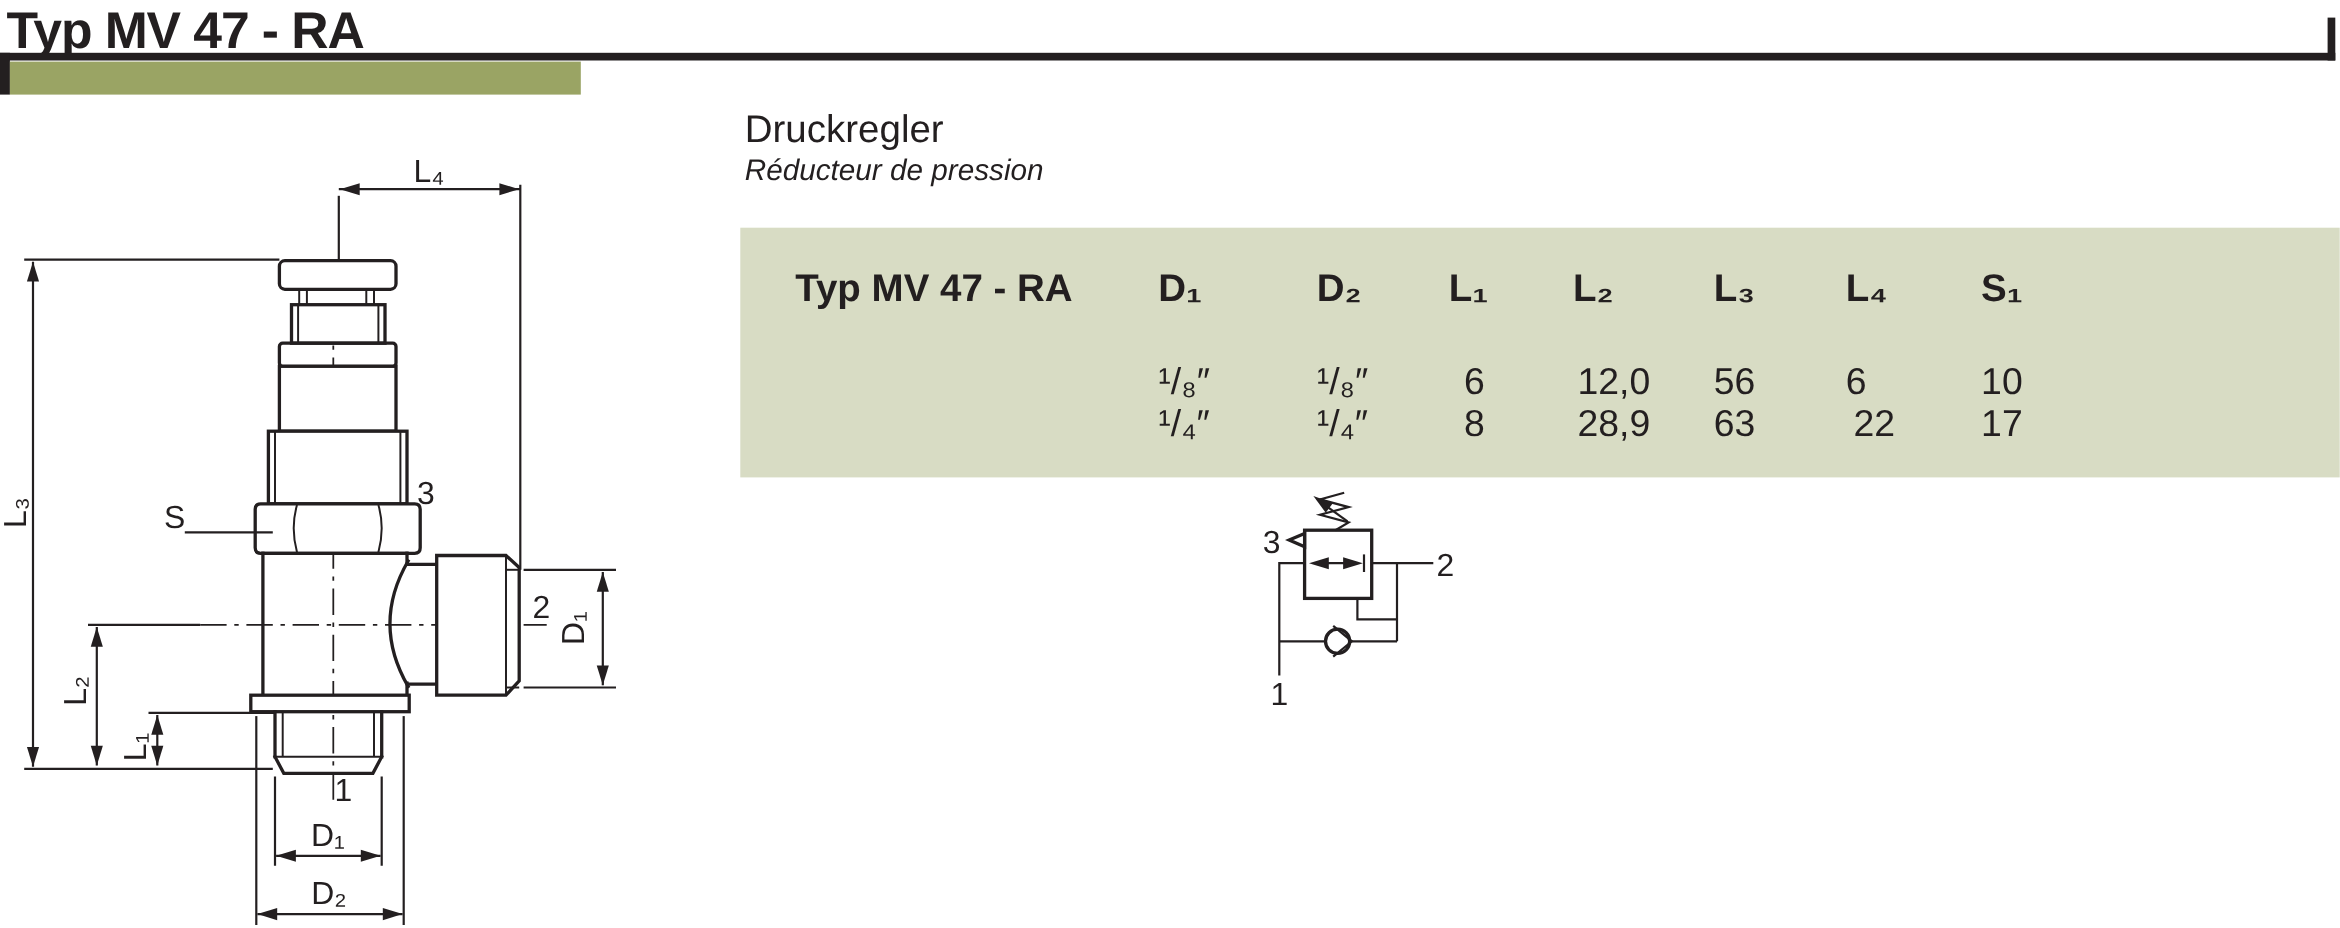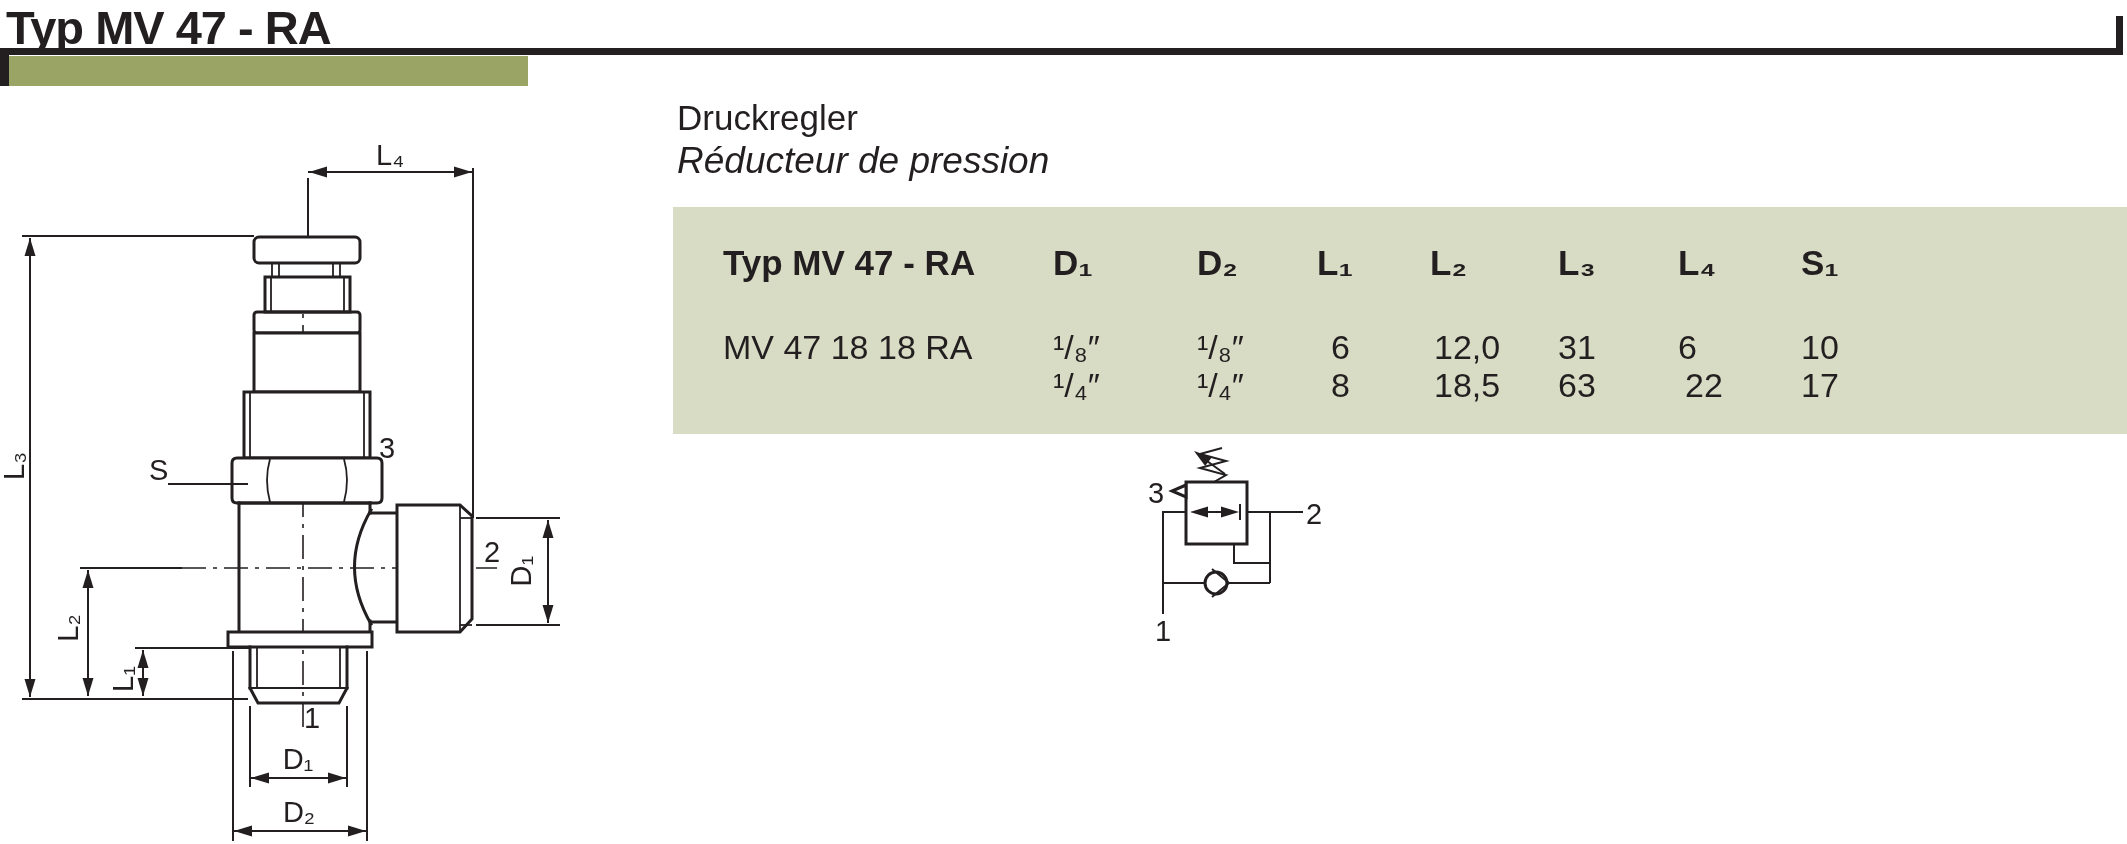--- a/index.html
+++ b/index.html
@@ -15,21 +15,21 @@
   }
   .title{
     position:absolute;left:6px;top:0px;
     font-size:47px;font-weight:bold;letter-spacing:-1px;white-space:nowrap;
   }
   .rule{position:absolute;left:0;top:48px;width:2123px;height:7px;background:var(--ink);}
   .riser-r{position:absolute;left:2116px;top:16px;width:7px;height:39px;background:var(--ink);}
   .riser-l{position:absolute;left:0;top:48px;width:9px;height:38px;background:var(--ink);}
   .accent{position:absolute;left:9px;top:56px;width:519px;height:30px;background:var(--accent);}
   .sub-de{position:absolute;left:677px;top:98px;font-size:35px;}
-  .sub-fr{position:absolute;left:677px;top:140px;font-size:37px;font-style:italic;}
+  .sub-fr{position:absolute;left:677px;top:140px;font-size:27px;font-style:italic;}
   .panel{position:absolute;left:673px;top:207px;width:1454px;height:227px;background:var(--panel);}
   .cell{position:absolute;font-size:34px;white-space:nowrap;}
   .hd{font-weight:bold;font-size:35px;}
   svg.art{position:absolute;left:0;top:0;width:2127px;height:844px;}
   .p{stroke:var(--ink);stroke-width:3;fill:none;stroke-linecap:square;}
   .pw{stroke:var(--ink);stroke-width:3;fill:#ffffff;}
   .t{stroke:var(--ink);stroke-width:1.8;fill:none;}
   .d{stroke:var(--ink);stroke-width:2;fill:none;stroke-linecap:butt;}
   .f{fill:var(--ink);stroke:none;}
   .cl{stroke:var(--ink);stroke-width:1.6;fill:none;stroke-dasharray:24 7 4 7;}
@@ -50,33 +50,32 @@
 <div class="panel">
   <span class="cell hd" style="left:50px;top:36px">Typ MV 47 - RA</span>
   <span class="cell hd" style="left:380px;top:36px">D₁</span>
   <span class="cell hd" style="left:524px;top:36px">D₂</span>
   <span class="cell hd" style="left:644px;top:36px">L₁</span>
   <span class="cell hd" style="left:757px;top:36px">L₂</span>
   <span class="cell hd" style="left:885px;top:36px">L₃</span>
   <span class="cell hd" style="left:1005px;top:36px">L₄</span>
   <span class="cell hd" style="left:1128px;top:36px">S₁</span>
 
-  <span class="cell" style="left:50px;top:121px">MV 47 18 18 RA</span>
   <span class="cell" style="left:380px;top:121px">¹/₈″</span>
   <span class="cell" style="left:524px;top:121px">¹/₈″</span>
   <span class="cell" style="left:658px;top:121px">6</span>
   <span class="cell" style="left:761px;top:121px">12,0</span>
-  <span class="cell" style="left:885px;top:121px">31</span>
+  <span class="cell" style="left:885px;top:121px">56</span>
   <span class="cell" style="left:1005px;top:121px">6</span>
   <span class="cell" style="left:1128px;top:121px">10</span>
 
   <span class="cell" style="left:380px;top:159px">¹/₄″</span>
   <span class="cell" style="left:524px;top:159px">¹/₄″</span>
   <span class="cell" style="left:658px;top:159px">8</span>
-  <span class="cell" style="left:761px;top:159px">18,5</span>
+  <span class="cell" style="left:761px;top:159px">28,9</span>
   <span class="cell" style="left:885px;top:159px">63</span>
   <span class="cell" style="left:1012px;top:159px">22</span>
   <span class="cell" style="left:1128px;top:159px">17</span>
 </div>
 
 <svg class="art" viewBox="0 0 2127 844">
   <defs>
     <pattern id="knurl" width="5.2" height="6" patternUnits="userSpaceOnUse">
       <rect width="5.2" height="6" fill="#ffffff"></rect>
       <line x1="2.6" y1="0" x2="2.6" y2="6" stroke="#231f20" stroke-width="2"></line>

